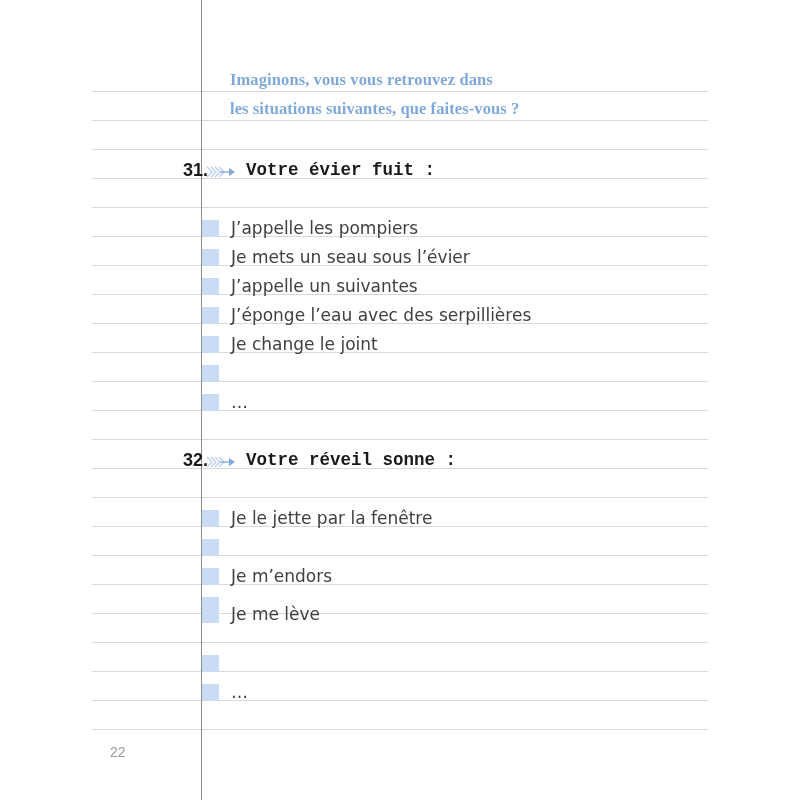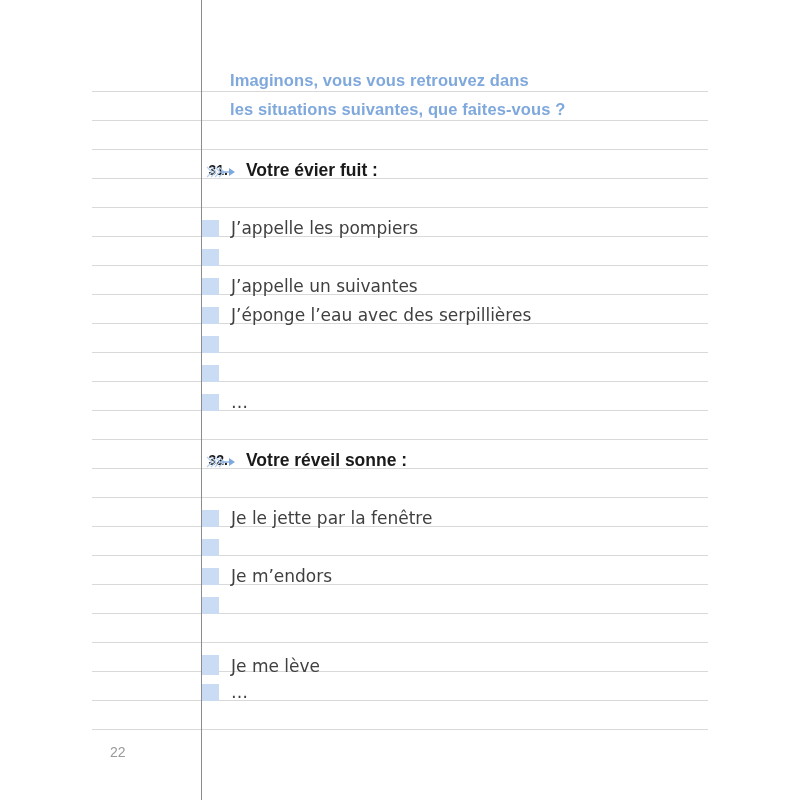--- a/index.html
+++ b/index.html
@@ -11,35 +11,35 @@
   .rule {
     position: absolute; left: 92px; width: 616px; height: 1px;
     background: #d9d9d9;
   }
   .margin-line {
     position: absolute; left: 201px; top: 0; width: 1px; height: 800px;
     background: #8c8c8c;
   }
   .heading {
     position: absolute; left: 230px;
-    font-family: Liberation Sans, sans-serif; font-weight: bold;
+    font-family: Liberation Serif, serif; font-weight: bold;
     font-size: 16.5px; color: #7fa8dc; letter-spacing: 0.1px;
     white-space: nowrap; line-height: 20px;
   }
   .qnum {
-    position: absolute; right: 572px;
+    position: absolute; right: 592px;
     font-family: "Liberation Sans", sans-serif; font-weight: bold;
-    font-size: 14px; color: #1a1a1a; line-height: 20px;
+    font-size: 18px; color: #1a1a1a; line-height: 20px;
   }
   .arrow {
     position: absolute; left: 206px; width: 30px; height: 12px;
   }
   .qtitle {
     position: absolute; left: 246px;
-    font-family: Liberation Sans, sans-serif; font-weight: bold;
+    font-family: Liberation Mono, monospace; font-weight: bold;
     font-size: 17.5px; color: #1a1a1a; line-height: 20px; white-space: nowrap;
   }
   .item {
     position: absolute; left: 202px; height: 20px; width: 500px;
   }
   .checkbox {
     position: absolute; left: 0; top: 2px; width: 17px; height: 17px;
     background: #c9dcf3;
   }
   .item-label {
@@ -100,31 +100,33 @@
   <div class="qtitle" style="top:160px">Votre évier fuit :</div>
 </div>
 
 <div>
   <div class="item" style="top:218px">
       <div class="checkbox"></div>
       <span class="item-label">J’appelle les pompiers</span>
     </div>
   <div class="item" style="top:247px">
       <div class="checkbox"></div>
+      <span class="item-label">Je mets un seau sous l’évier</span>
     </div>
   <div class="item" style="top:276px">
       <div class="checkbox"></div>
       <span class="item-label">J’appelle un suivantes</span>
     </div>
   <div class="item" style="top:305px">
       <div class="checkbox"></div>
       <span class="item-label">J’éponge l’eau avec des serpillières</span>
     </div>
   <div class="item" style="top:334px">
       <div class="checkbox"></div>
+      <span class="item-label">Je change le joint</span>
     </div>
   <div class="item" style="top:363px">
       <div class="checkbox"></div>
     </div>
   <div class="item" style="top:392px">
       <div class="checkbox"></div>
       <span class="item-label">…</span>
     </div>
 </div>
 
@@ -151,21 +153,21 @@
   <div class="item" style="top:537px">
       <div class="checkbox"></div>
     </div>
   <div class="item" style="top:566px">
       <div class="checkbox"></div>
       <span class="item-label">Je m’endors</span>
     </div>
   <div class="item" style="top:595px">
       <div class="checkbox"></div>
     </div>
-  <div class="item" style="top:656px">
+  <div class="item" style="top:604px">
       <div class="checkbox"></div>
       <span class="item-label">Je me lève</span>
     </div>
   <div class="item" style="top:653px">
       <div class="checkbox"></div>
     </div>
   <div class="item" style="top:682px">
       <div class="checkbox"></div>
       <span class="item-label">…</span>
     </div>

